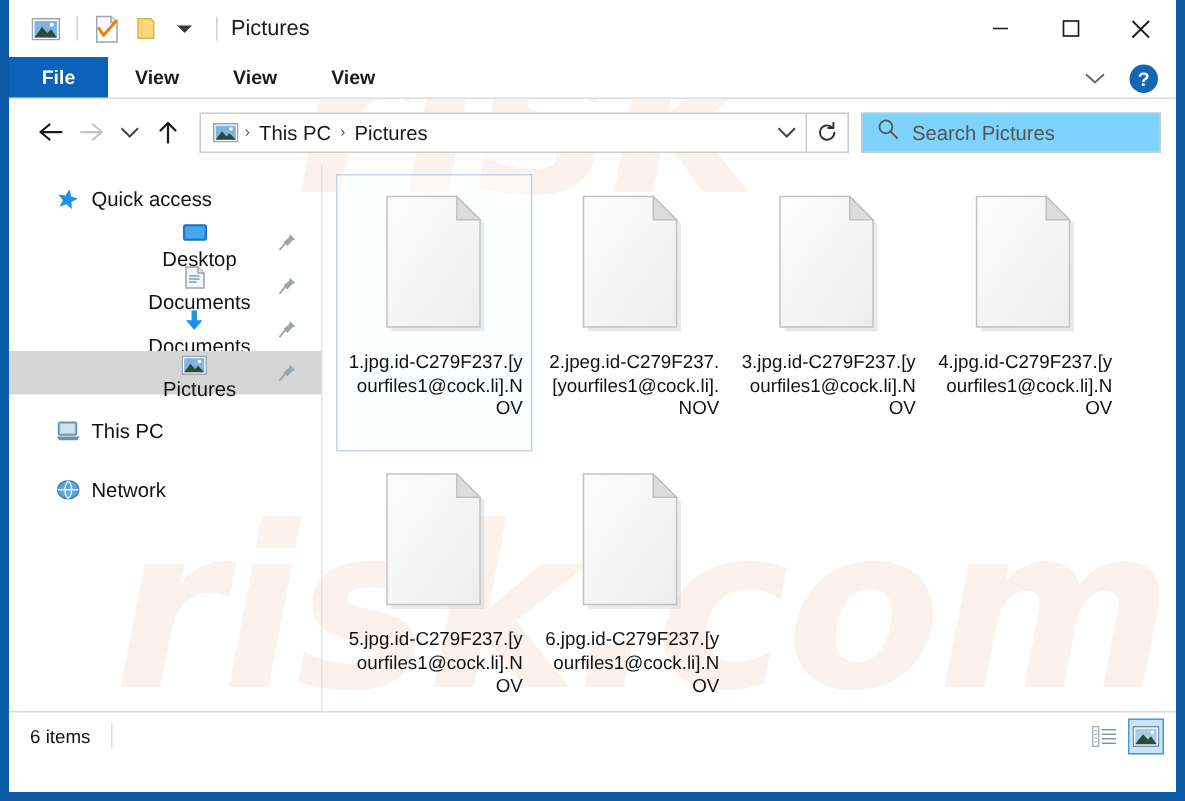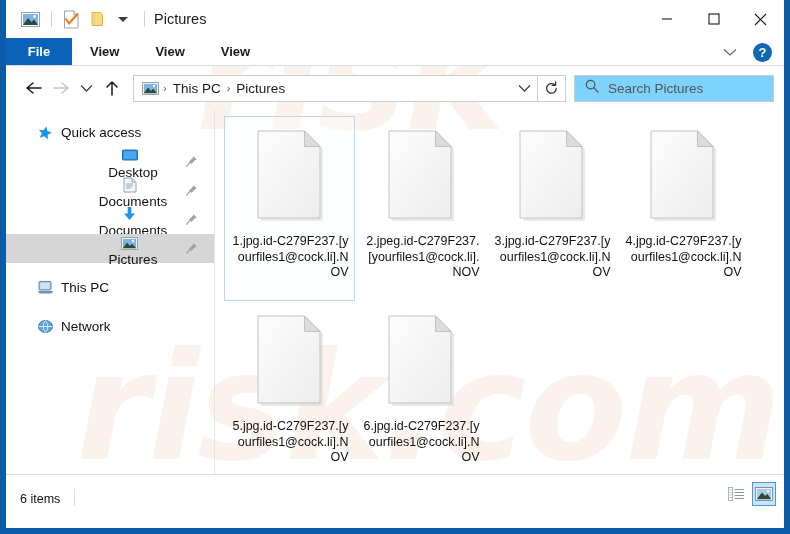--- a/index.html
+++ b/index.html
@@ -312,21 +312,21 @@
     overflow-wrap: anywhere;
   }
 
   
   .statusbar {
     position: relative;
     z-index: 2;
     height: 32px;
     border-top: 1px solid #dcdcdc;
     display: flex;
-    align-items: flex-end;
+    align-items: center;
     padding: 0 8px 0 14px;
     background: #ffffff;
   }
   .status-count {
     font-size: 12.5px;
     color: #111111;
   }
   .status-divider {
     width: 1px; height: 17px;
     background: #dddddd;

